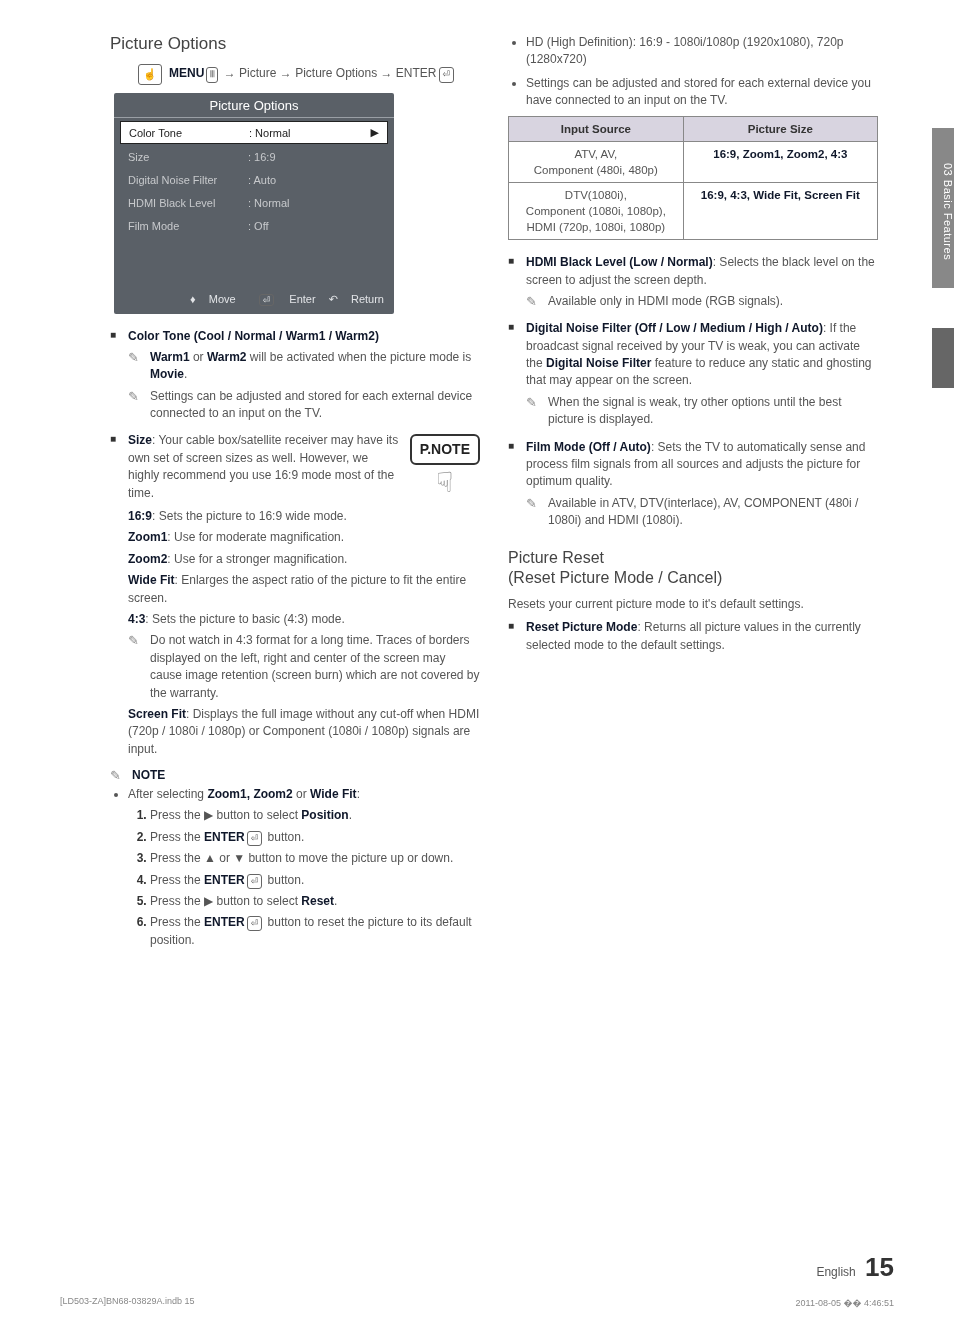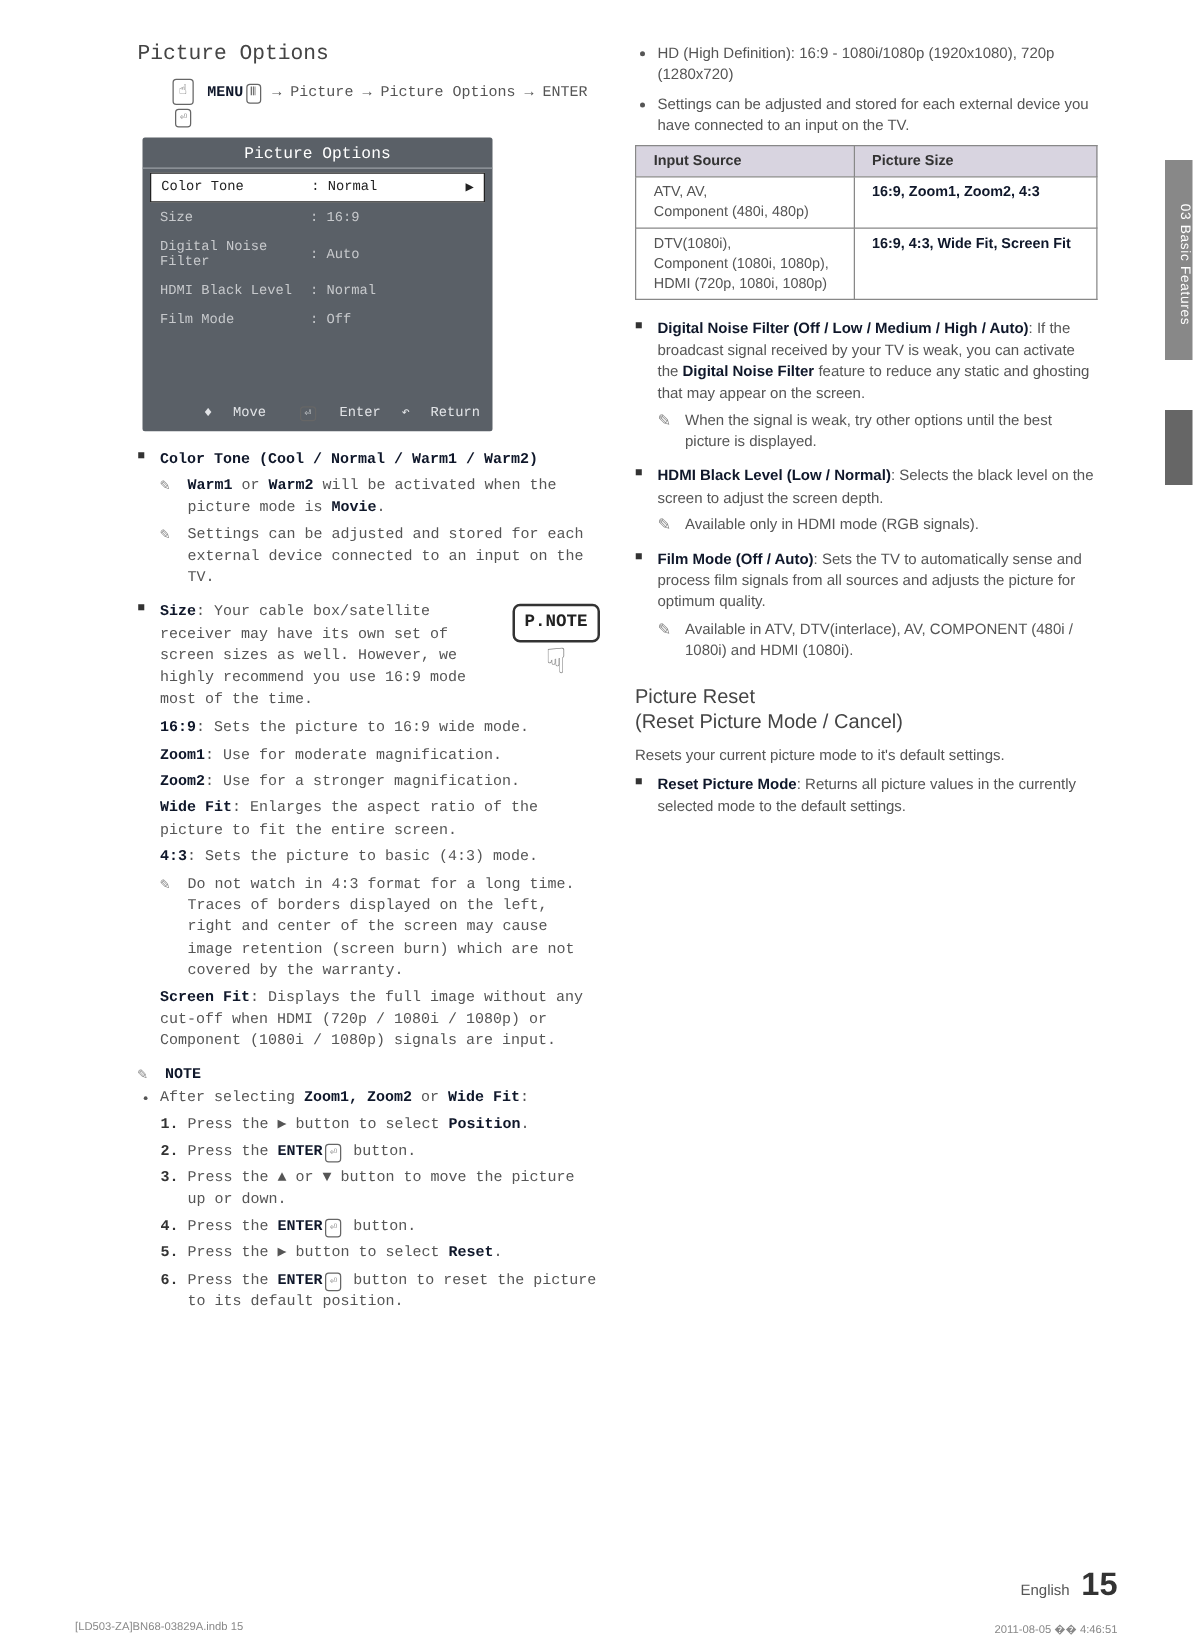--- a/index.html
+++ b/index.html
@@ -15,21 +15,20 @@
     height: 1321px;
     position: relative;
     padding: 30px 50px 30px 110px;
   }
   .columns {
     display: flex;
     gap: 28px;
   }
   .col {
     width: 370px;
-    font-family: Liberation Mono, monospace;
   }
   .col-right {
     width: 370px;
   }
   h2.section-title {
     font-size: 17px;
     color: #444;
     font-weight: normal;
     margin: 4px 0 10px 0;
   }
@@ -56,21 +55,21 @@
   }
   .osd-title {
     text-align: center;
     color: #fff;
     font-size: 13px;
     padding: 5px 0 4px;
     border-bottom: 1px solid #9a9fa5;
   }
   .osd-row {
     display: flex;
-    align-items: center;
+    align-items: flex-end;
     padding: 4px 8px;
     margin: 3px 6px;
   }
   .osd-row.sel {
     background: #fff;
     color: #222;
     border: 1px solid #222;
   }
   .osd-label { width: 120px; }
   .osd-val { flex: 1; }
@@ -163,21 +162,21 @@
     font-size: 13px;
   }
   table.src-table {
     width: 100%;
     border-collapse: collapse;
     margin: 6px 0 14px 0;
   }
   table.src-table th, table.src-table td {
     border: 1px solid #888;
     padding: 4px 14px;
-    text-align: left;
+    text-align: center;
     vertical-align: top;
     font-size: 11.5px;
     line-height: 1.4;
   }
   table.src-table th {
     background: #d8d4e0;
     color: #333;
     font-weight: bold;
   }
   .side-tab {
@@ -360,26 +359,26 @@
           <td style="white-space:pre-line">DTV(1080i),
 Component (1080i, 1080p),
 HDMI (720p, 1080i, 1080p)</td>
           <td><b>16:9, 4:3, Wide Fit, Screen Fit</b></td>
         </tr>
       </tbody>
         </table>
 
       <ul class="square">
         <li>
+          <b>HDMI Black Level (Low / Normal)</b><span>: Selects the black level on the screen to adjust the screen depth.</span>
+          <div class="note-item">Available only in HDMI mode (RGB signals).</div>
+        </li>
+        <li>
           <b>Digital Noise Filter (Off / Low / Medium / High / Auto)</b><span>: If the broadcast signal received by your TV is weak, you can activate the </span><b>Digital Noise Filter</b><span> feature to reduce any static and ghosting that may appear on the screen.</span>
           <div class="note-item">When the signal is weak, try other options until the best picture is displayed.</div>
-        </li>
-        <li>
-          <b>HDMI Black Level (Low / Normal)</b><span>: Selects the black level on the screen to adjust the screen depth.</span>
-          <div class="note-item">Available only in HDMI mode (RGB signals).</div>
         </li>
         <li>
           <b>Film Mode (Off / Auto)</b><span>: Sets the TV to automatically sense and process film signals from all sources and adjusts the picture for optimum quality.</span>
           <div class="note-item">Available in ATV, DTV(interlace), AV, COMPONENT (480i / 1080i) and HDMI (1080i).</div>
         </li>
       </ul>
 
       <div class="sub-title">
         <span>Picture Reset</span><br>
         <span>(Reset Picture Mode / Cancel)</span>

